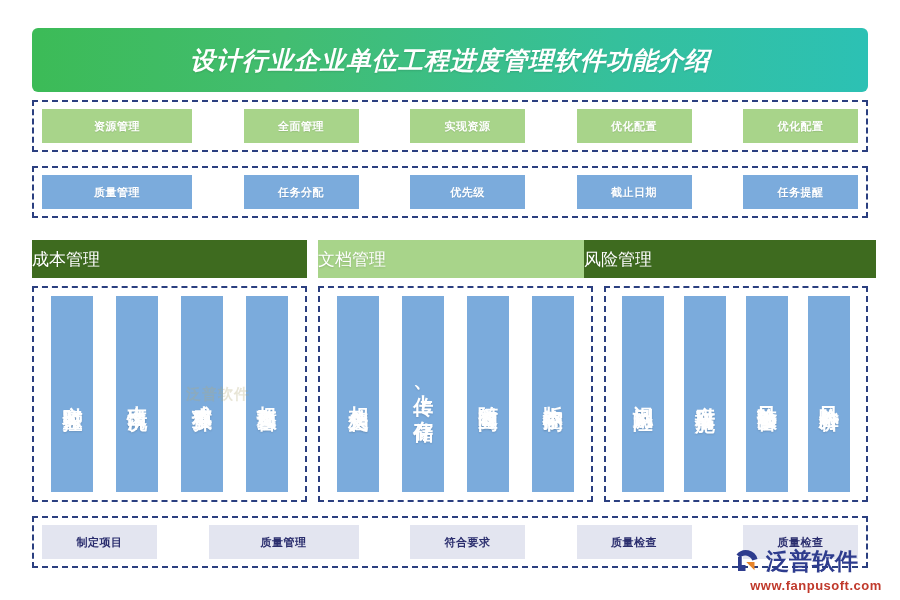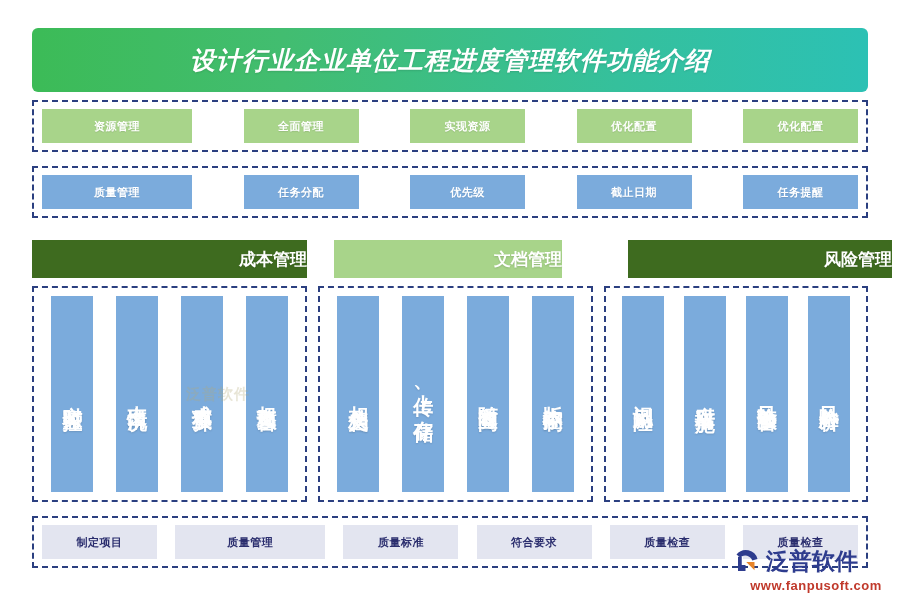--- a/index.html
+++ b/index.html
@@ -81,23 +81,23 @@
   
   .badge.w1 { width: 150px; }
   .badge.w2 { width: 115px; }
 
   
   .section-head {
     position: absolute;
     height: 38px;
     display: flex;
     align-items: center;
-    justify-content: flex-end;
+    justify-content: flex-start;
     font-size: 17px;
-    font-weight: bold;
+    font-weight: normal;
     color: #ffffff;
     text-shadow: 0 1px 2px rgba(0,0,0,0.15);
   }
   .section-head.dark  { background: #3E6B1F; }
   .section-head.light { background: #A8D48A; }
 
   
   .col-wrap {
     display: flex;
     align-items: flex-start;
@@ -193,24 +193,24 @@
       <div class="badge blue w2">任务分配</div>
       <div class="badge blue w2">优先级</div>
       <div class="badge blue w2">截止日期</div>
       <div class="badge blue w2">任务提醒</div>
     </div>
   </div>
 
   <div class="section-head dark" style="left:32px;  top:240px; width:275px;">
     <span>成本管理</span>
   </div>
-  <div class="section-head light" style="left:334px; top:240px; width:228px;">
+  <div class="section-head light" style="left:318px; top:240px; width:275px;">
     <span>文档管理</span>
   </div>
-  <div class="section-head dark" style="left:628px; top:240px; width:264px;padding-left:48px;">
+  <div class="section-head dark" style="left:584px; top:240px; width:292px;">
     <span>风险管理</span>
   </div>
 
   <div class="dash-group" style="left:32px; top:286px; width:275px; height:216px;">
     <div class="col-wrap">
       <div class="vcol">
         <span class="vcol-text">实时监控</span>
       </div>
       <div class="vcol">
         <span class="vcol-text">支出情况</span>
@@ -255,21 +255,20 @@
       <div class="vcol">
         <span class="vcol-text">风险分析</span>
       </div>
     </div>
   </div>
 
   <div class="dash-group" style="left:32px; top:516px; width:836px; height:52px;">
     <div class="badge-row">
       <div class="badge lav w2">制定项目</div>
       <div class="badge lav w1">质量管理</div>
-      <div class="badge lav w2">质量标准</div>
       <div class="badge lav w2">符合要求</div>
       <div class="badge lav w2">质量检查</div>
       <div class="badge lav w2">质量检查</div>
     </div>
   </div>
 
   <div class="watermark">泛普软件</div>
 
   <div class="logo">
     <div class="logo-row">

